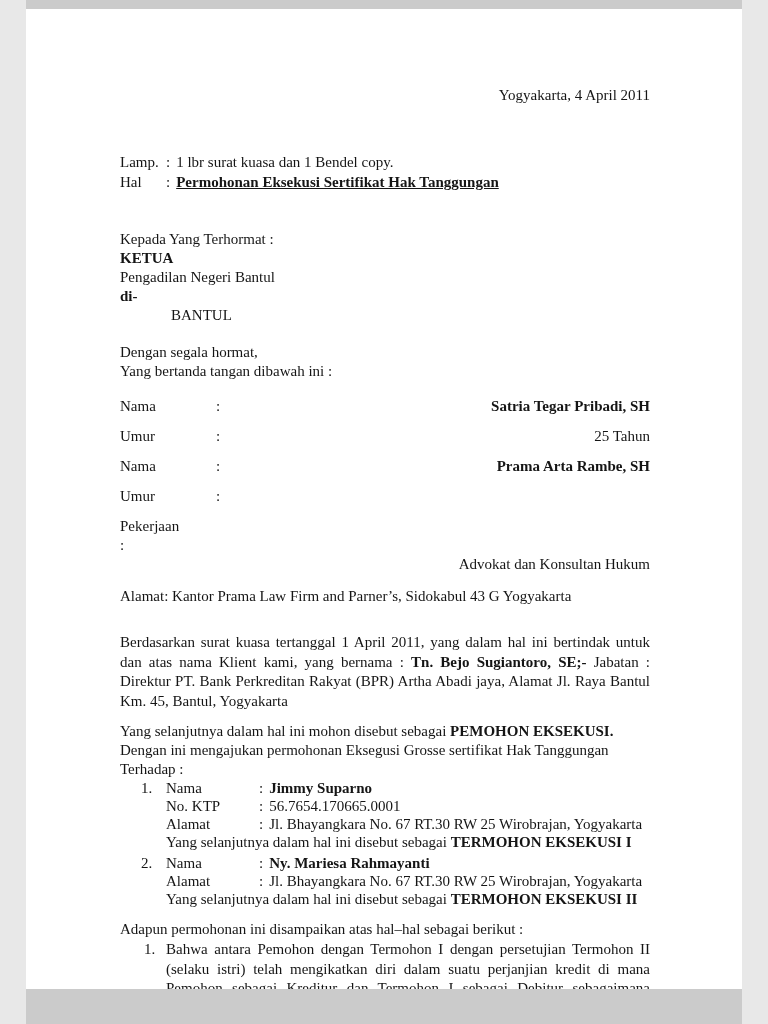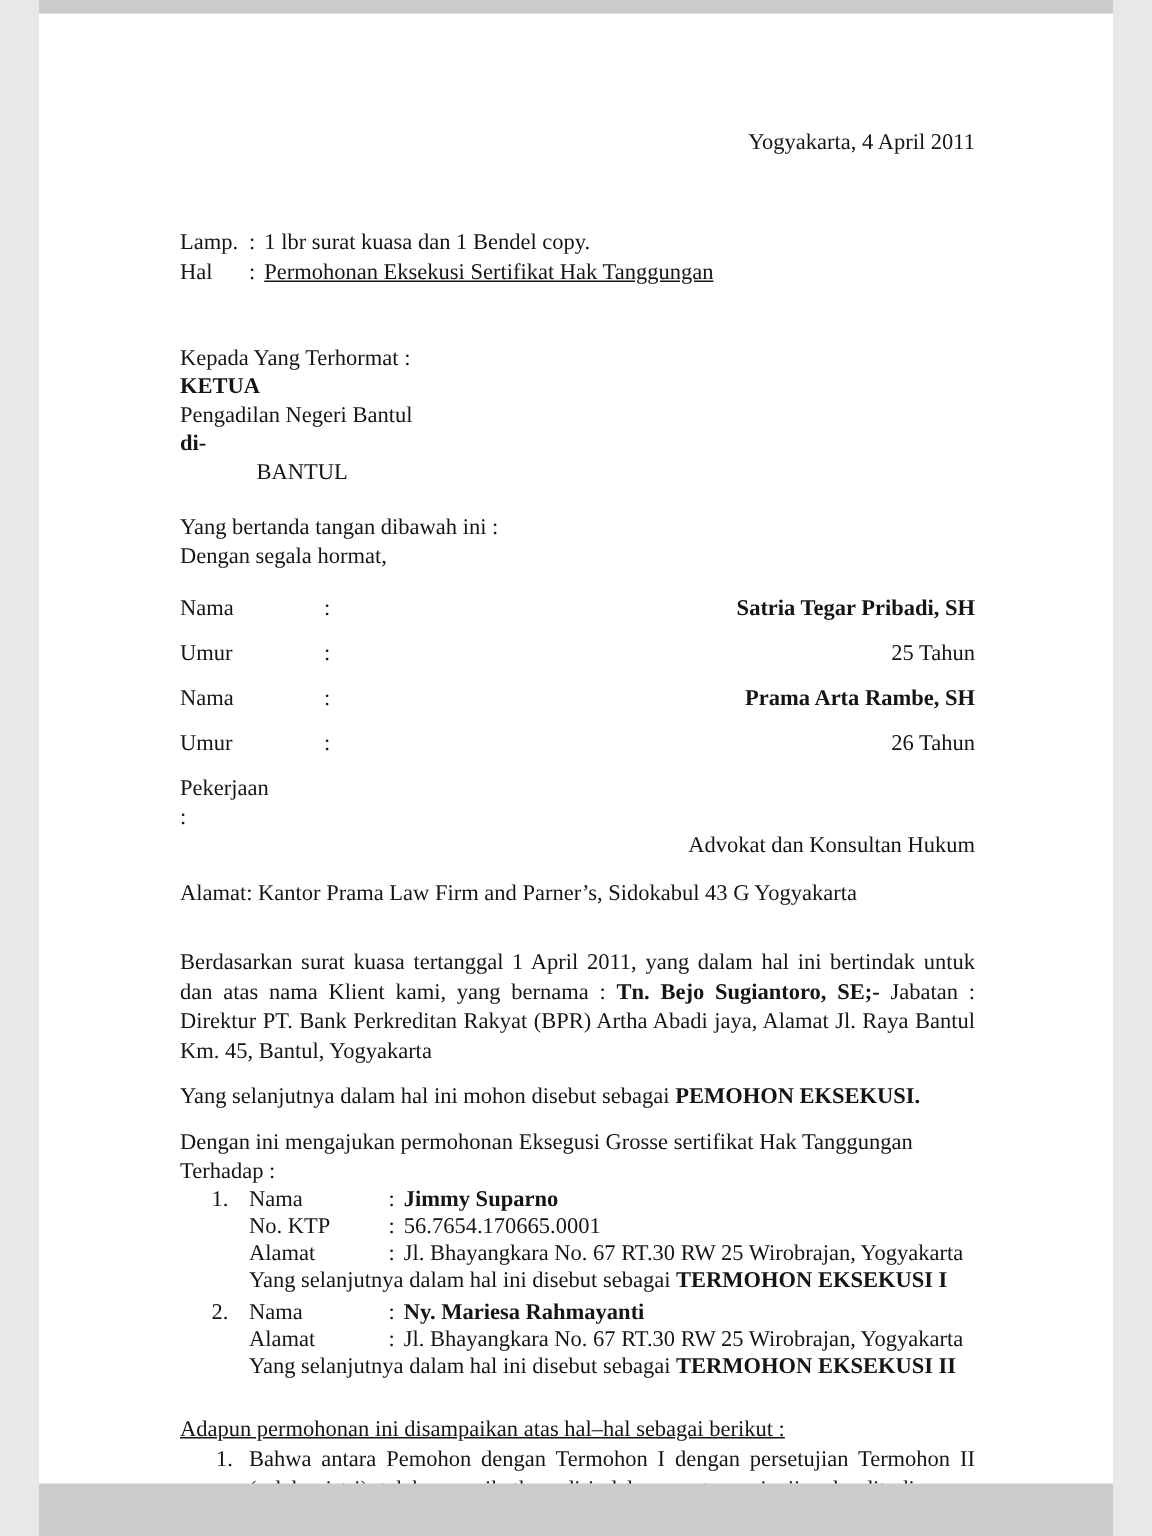--- a/index.html
+++ b/index.html
@@ -19,49 +19,49 @@
   .edge-top { top: 0; height: 9px; }
   .edge-bottom { bottom: 0; height: 35px; }
 
   .content { padding: 86px 92px 0 94px; line-height: 19px; }
 
   .date-line { text-align: right; margin-bottom: 47px; }
 
   .ref-row { display: flex; line-height: 20px; }
   .ref-label { flex: none; width: 46px; }
   .sep { flex: none; margin-right: 6px; }
-  .hal-value { font-weight: normal; text-decoration: underline; }
+  .hal-value { font-weight: bold; text-decoration: underline; }
 
   .addressee { margin-top: 38px; }
   .bold { font-weight: bold; }
   .addr-city { font-weight: normal; padding-left: 51px; }
 
   .salutation { margin-top: 18px; }
 
   .identity { margin-top: 16px; }
   .id-row { display: flex; margin-bottom: 11px; }
   .id-row:last-child { margin-bottom: 0; flex-direction: column; }
   .id-label { flex: none; width: 96px; }
   .id-value { flex: 1; text-align: right; }
 
   .alamat-line { margin-top: 13px; }
 
   .para { margin-top: 27px; text-align: justify; line-height: 19.5px; }
   .pemohon-line { margin-top: 11px; }
-  .intro-line { margin-top: 12px; }
+  .intro-line { }
 
   .termohon-item { padding-left: 21px; line-height: 18px; }
   .termohon-item + .termohon-item { margin-top: 3px; }
   .t-row { display: flex; }
   .t-num { flex: none; width: 25px; }
   .t-label { flex: none; width: 93px; }
   .t-value { flex: 1; }
   .t-closing { padding-left: 25px; }
 
-  .adapun-line { margin-top: 24px; text-decoration: underline; }
+  .adapun-line { margin-top: 12px; }
 
   .point { display: flex; margin-top: 1px; padding-left: 24px; line-height: 19.5px; }
   .point-num { flex: none; width: 22px; }
   .point-text { flex: 1; text-align: justify; }
 </style>
 </head>
 <body>
 
 <div class="page">
   <div class="edge edge-top"></div>
@@ -84,22 +84,22 @@
 
     <div class="addressee">
       <div>Kepada Yang Terhormat :</div>
       <div class="bold">KETUA</div>
       <div>Pengadilan Negeri Bantul</div>
       <div class="bold">di-</div>
       <div class="addr-city">BANTUL</div>
     </div>
 
     <div class="salutation">
+      <div>Dengan segala hormat,</div>
       <div>Yang bertanda tangan dibawah ini :</div>
-      <div>Dengan segala hormat,</div>
     </div>
 
     <div class="identity">
       <div class="id-row">
         <span class="id-label">Nama</span>
         <span class="sep">:</span>
         <span class="id-value bold">Satria Tegar Pribadi, SH</span>
       </div>
       <div class="id-row">
         <span class="id-label">Umur</span>
@@ -107,21 +107,20 @@
         <span class="id-value">25 Tahun</span>
       </div>
       <div class="id-row">
         <span class="id-label">Nama</span>
         <span class="sep">:</span>
         <span class="id-value bold">Prama Arta Rambe, SH</span>
       </div>
       <div class="id-row">
         <span class="id-label">Umur</span>
         <span class="sep">:</span>
-        <span class="id-value">26 Tahun</span>
       </div>
       <div class="id-row">
         <span class="id-label">Pekerjaan</span>
         <span class="sep">:</span>
         <span class="id-value">Advokat dan Konsultan Hukum</span>
       </div>
     </div>
 
     <div class="alamat-line">Alamat: Kantor Prama Law Firm and Parner’s, Sidokabul 43 G Yogyakarta</div>
 

